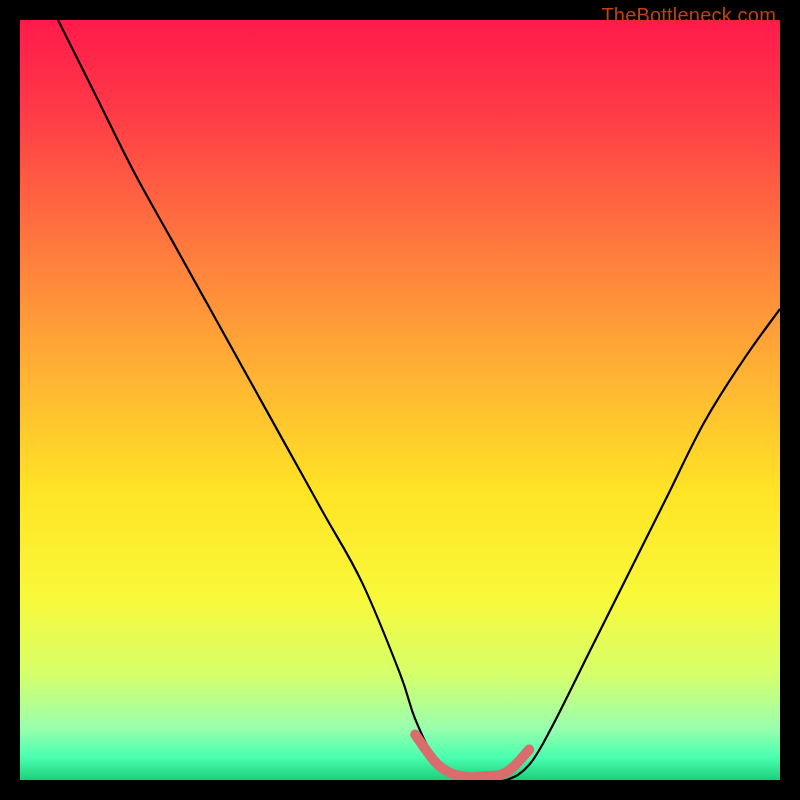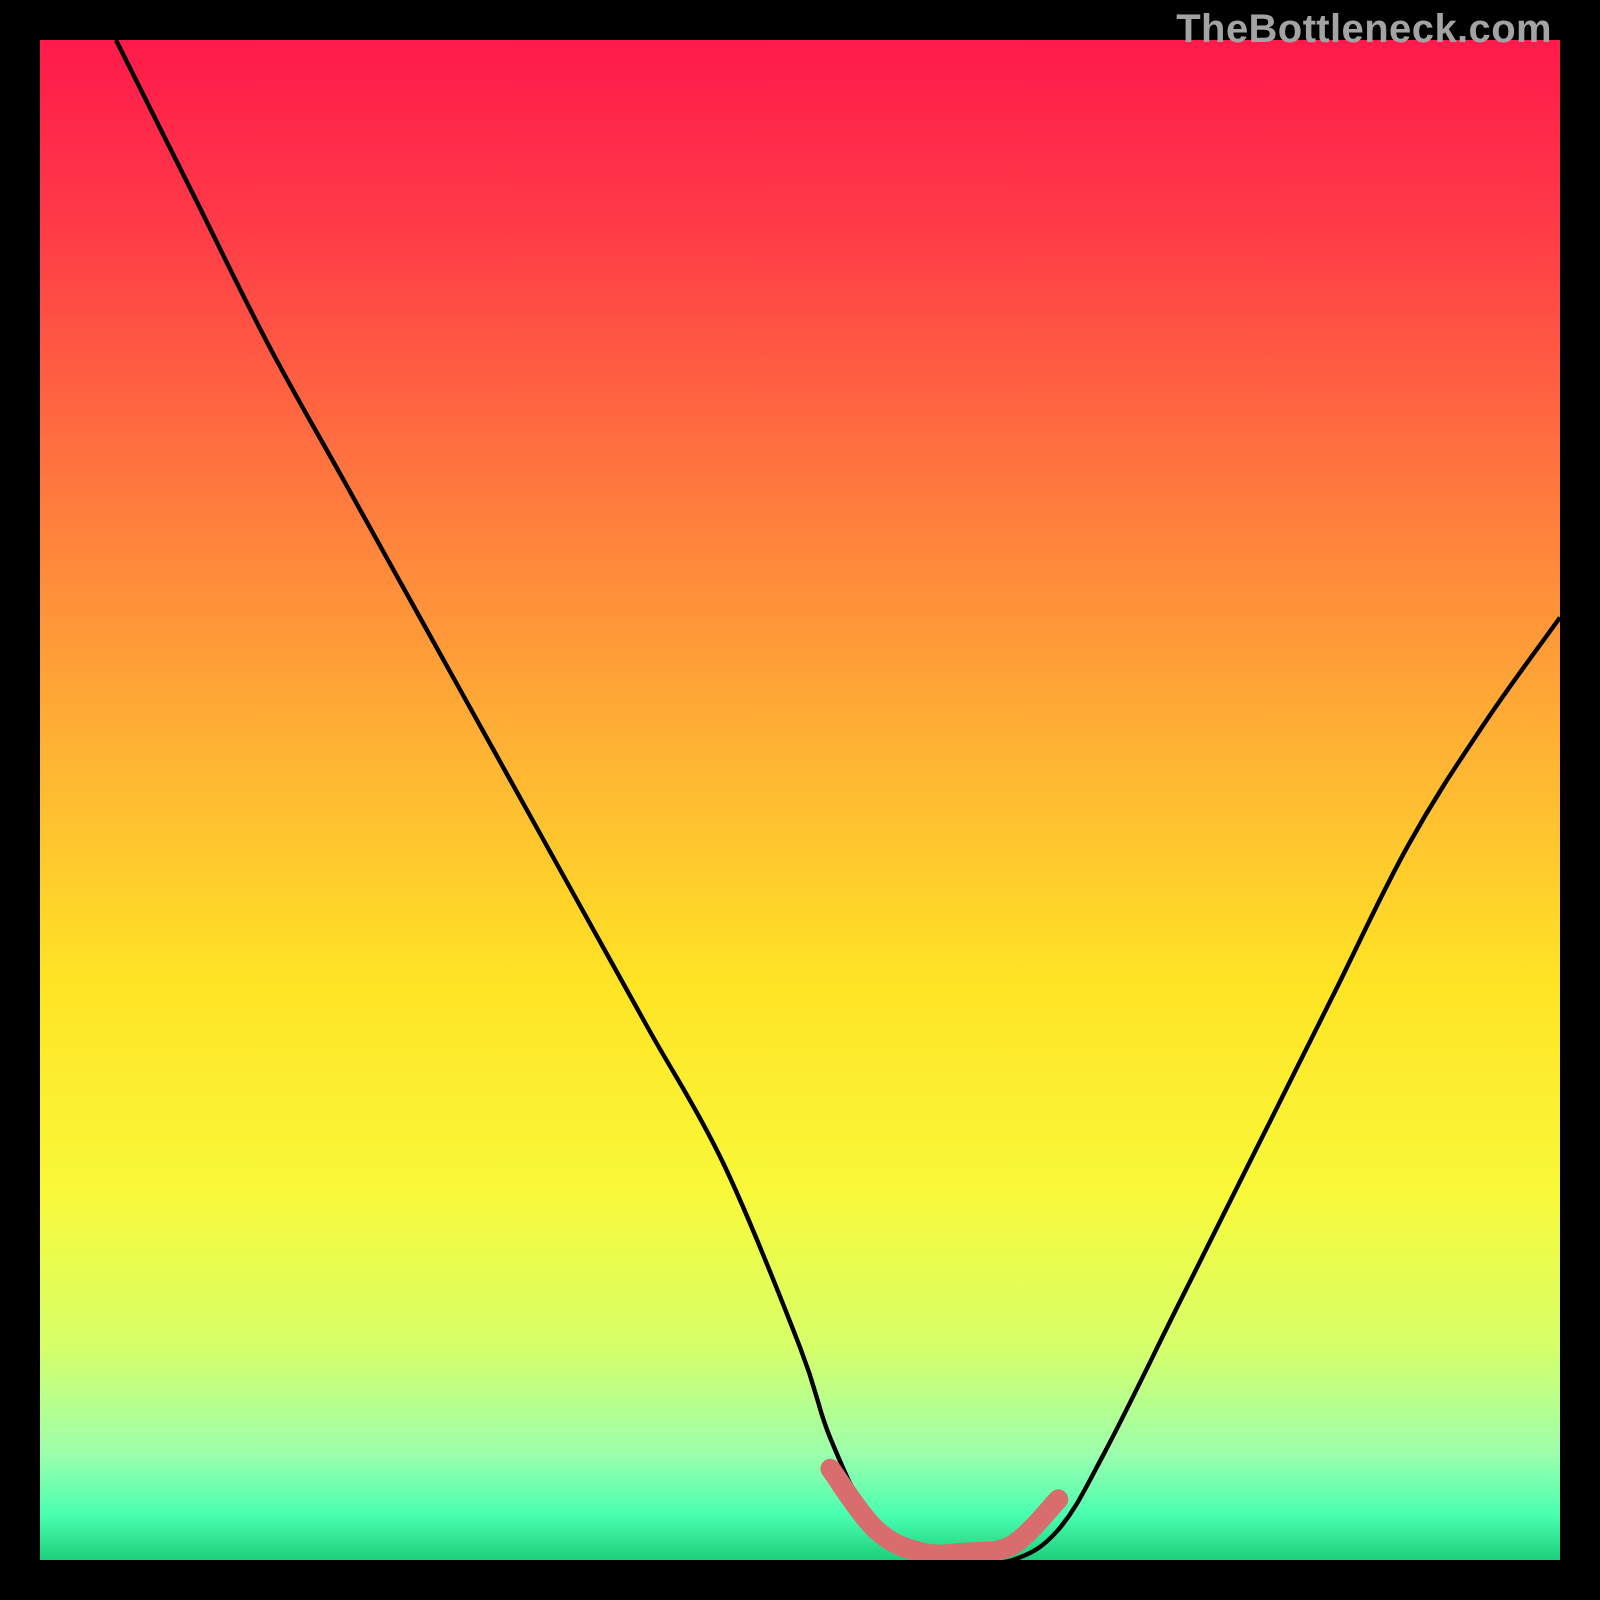--- a/index.html
+++ b/index.html
@@ -24,22 +24,22 @@
     left: 0;
     top: 0;
     width: 760px;
     height: 760px;
   }
   .watermark {
     position: absolute;
     top: 4px;
     right: 24px;
     font-size: 20px;
-    font-weight: 700;
-    color: #a3a3a3;
+    font-weight: 400;
+    color: #c2410c;
     letter-spacing: 0.2px;
   }
 </style>
 </head>
 <body>
 
 <div class="frame">
   <svg class="plot" viewBox="0 0 760 760">
     <defs>
       <linearGradient id="bg-grad" x1="0" y1="0" x2="0" y2="1">

